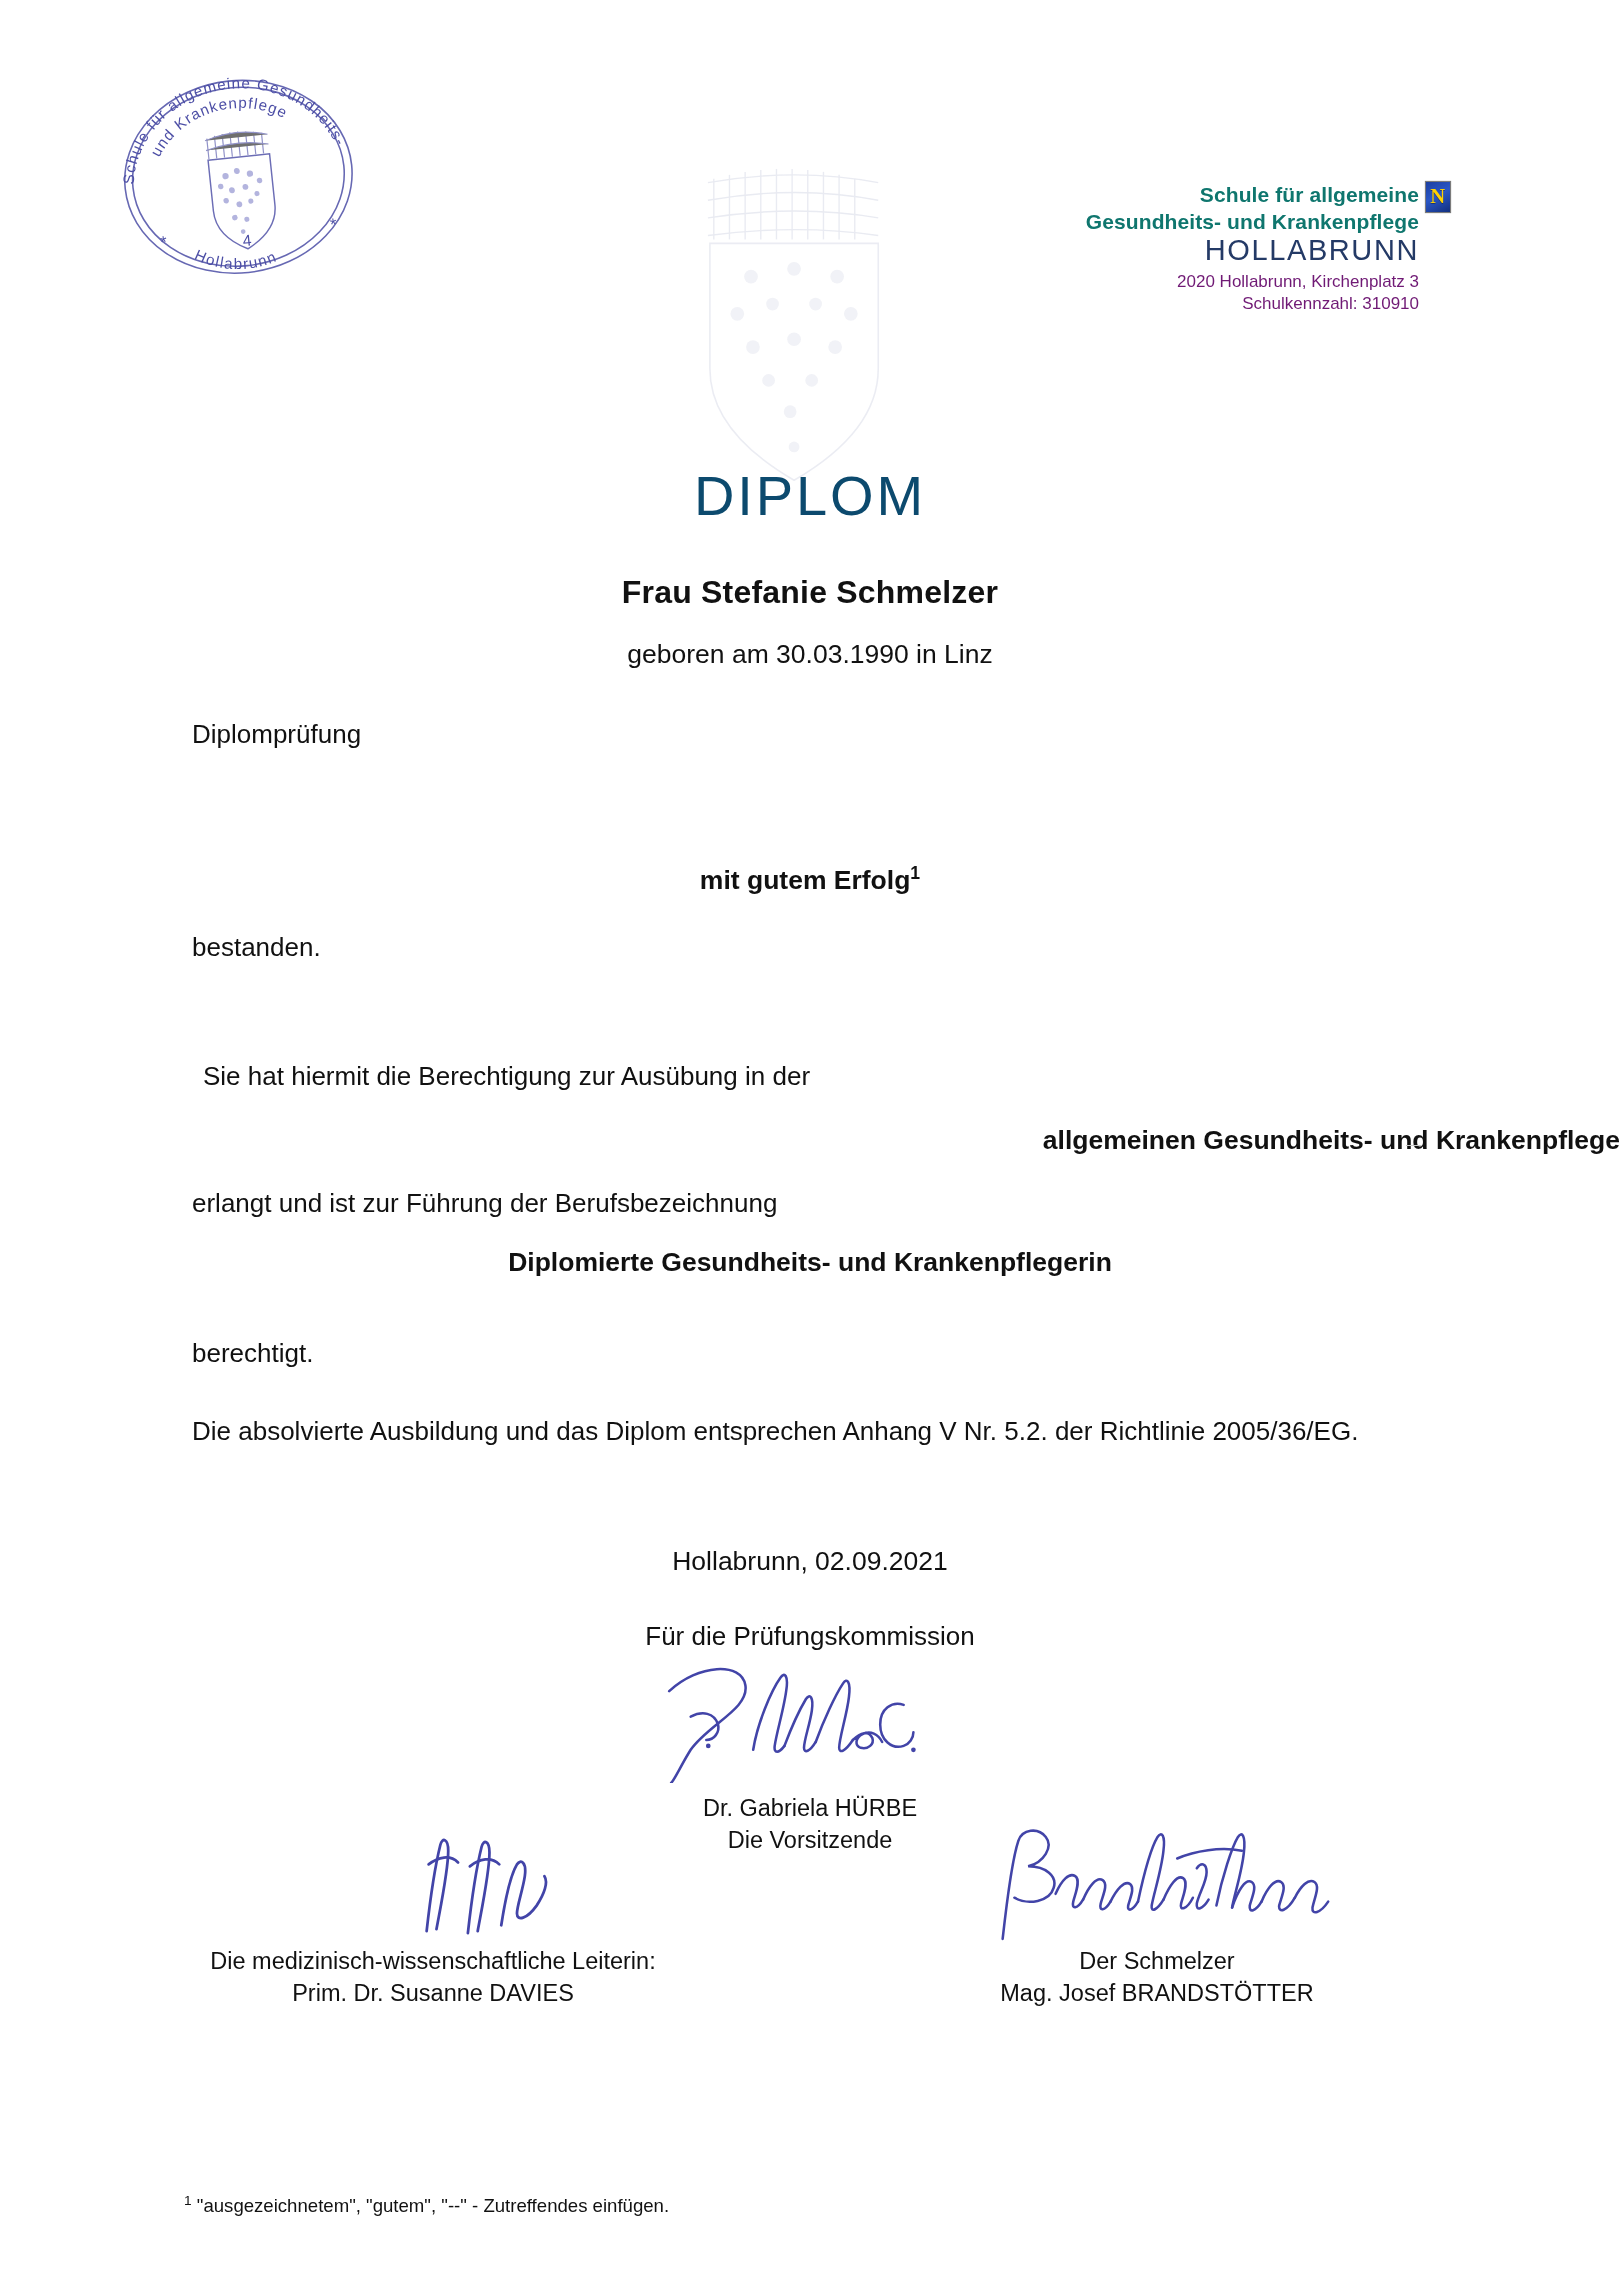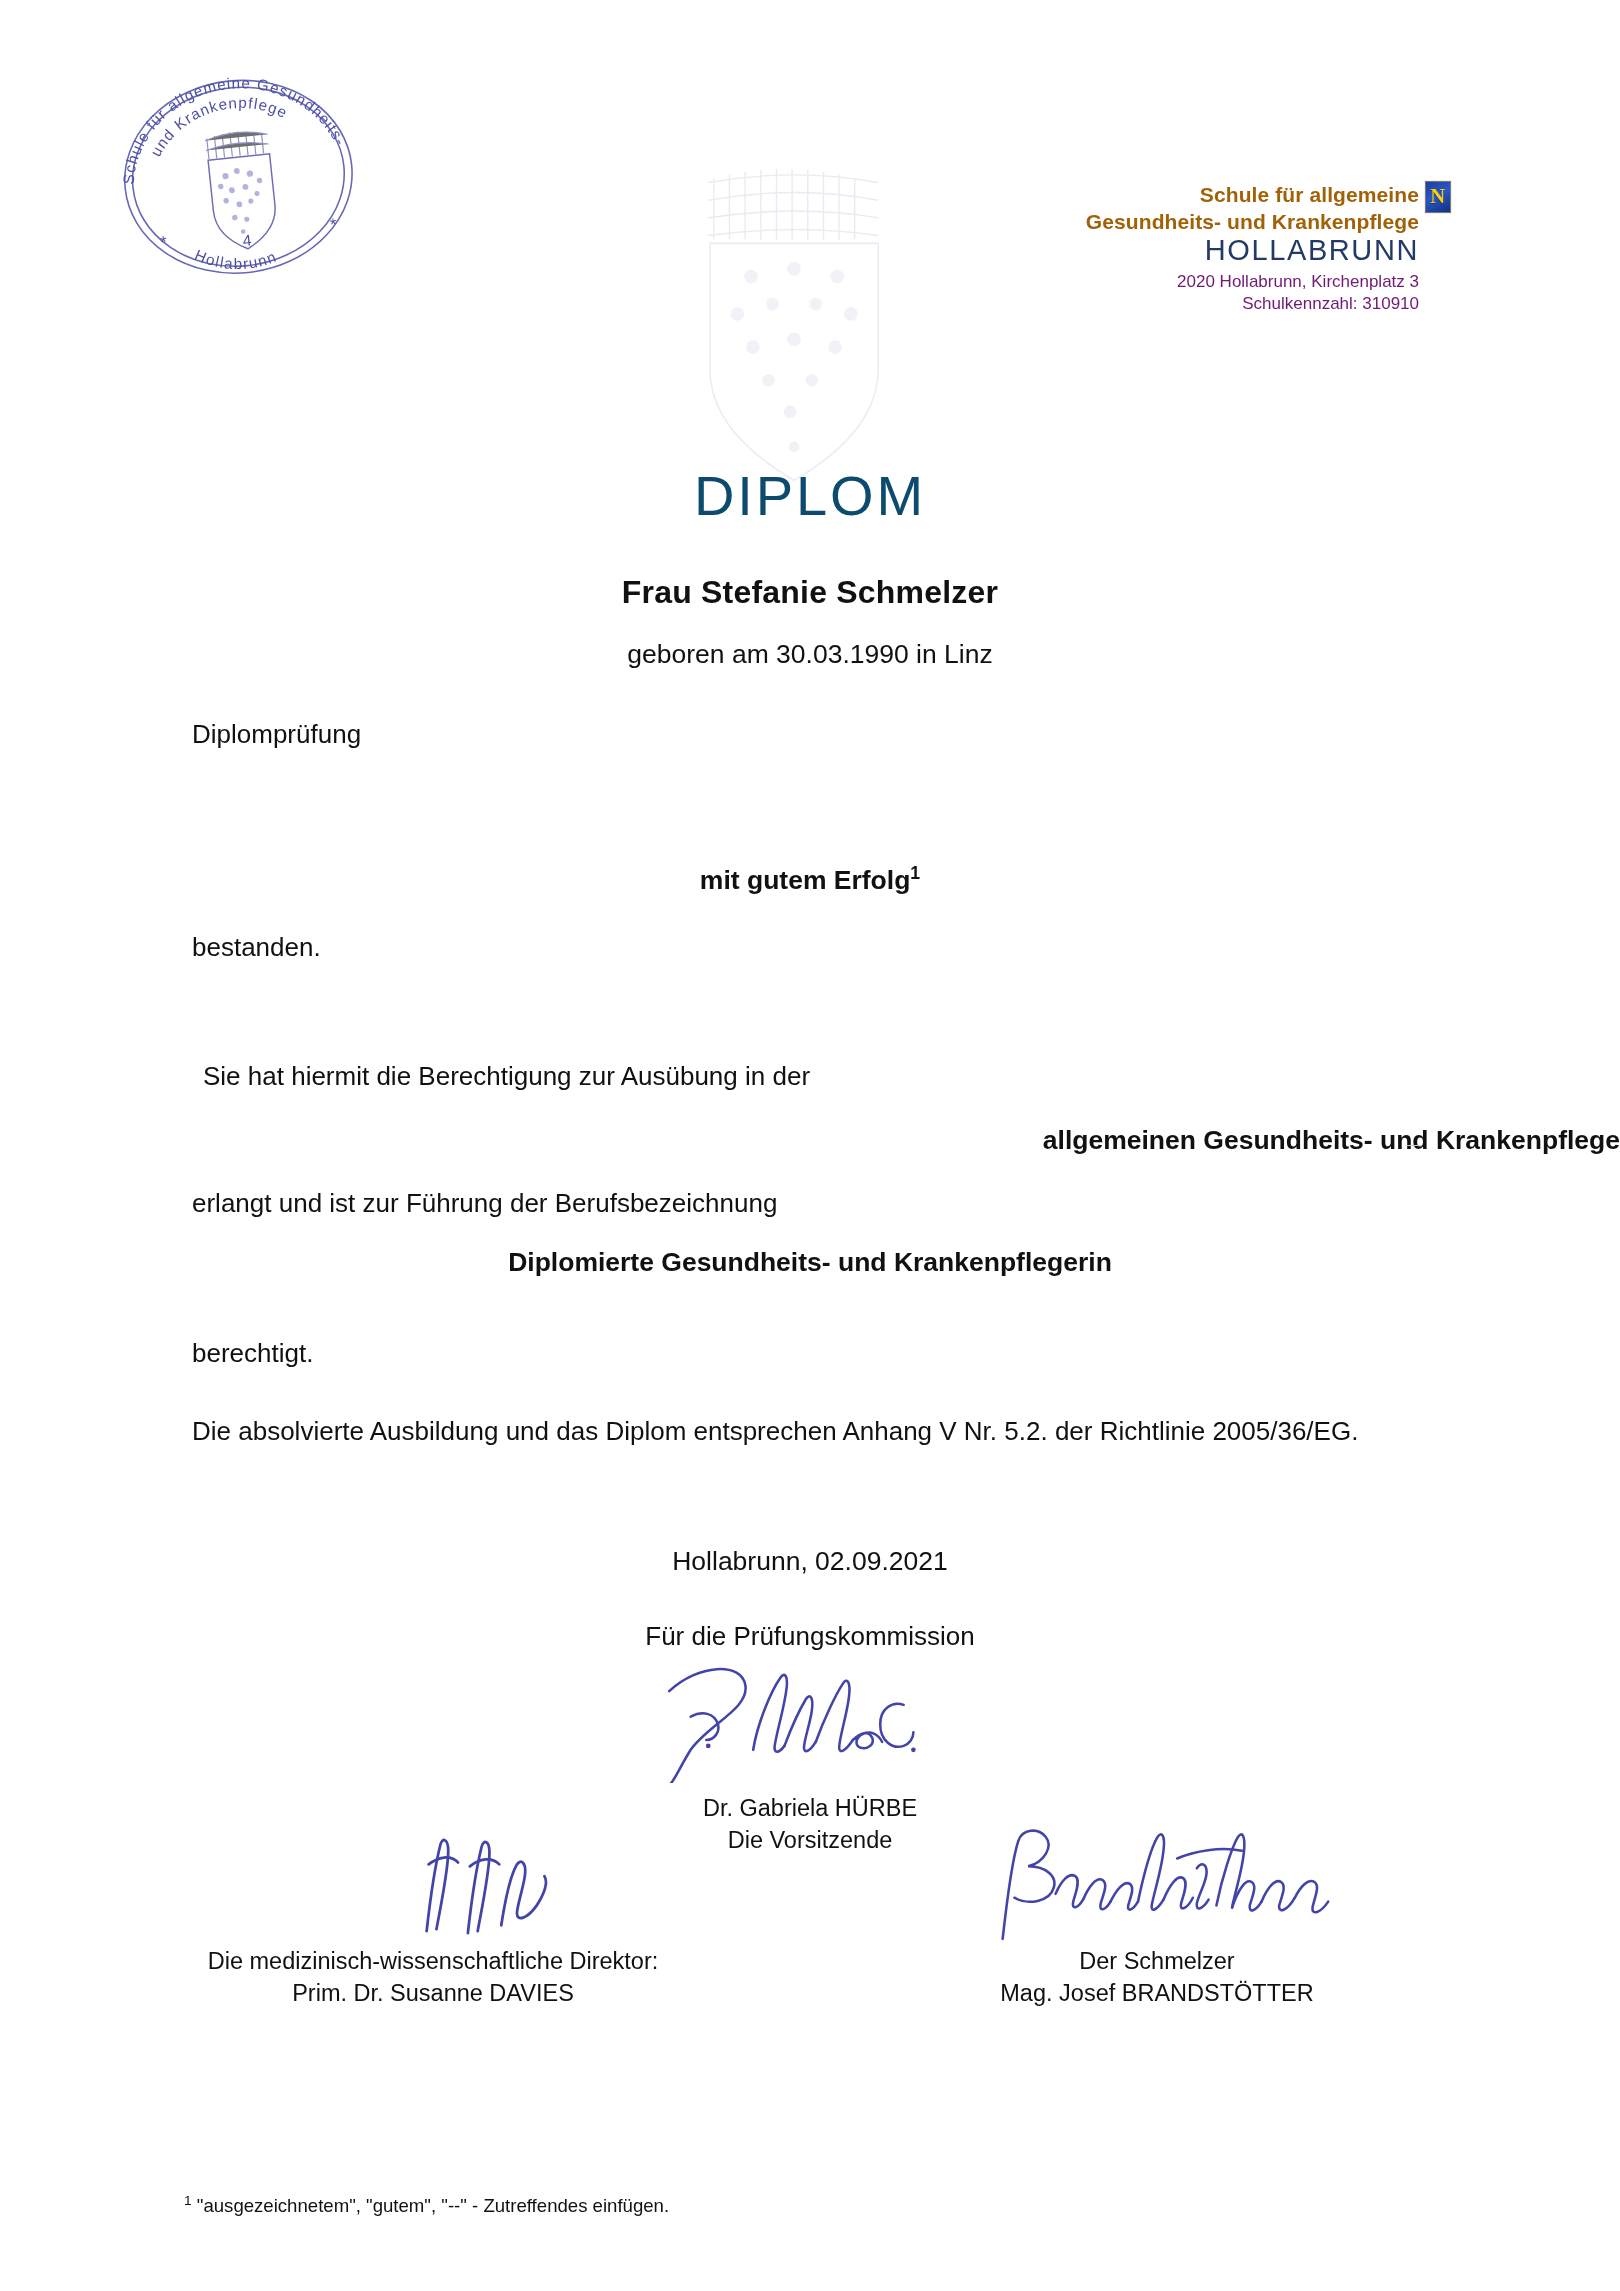--- a/index.html
+++ b/index.html
@@ -48,21 +48,21 @@
   .letterhead {
     position: absolute;
     right: 201px;
     top: 182px;
     text-align: right;
     line-height: 1.22;
   }
   .lh-l1, .lh-l2 {
     font-size: 21px;
     font-weight: bold;
-    color: #a16207;
+    color: #0f766e;
     letter-spacing: 0.1px;
   }
   .lh-l2 { margin-top: 1px; }
   .lh-city {
     font-size: 29px;
     font-weight: 400;
     color: #243a66;
     letter-spacing: 1.6px;
     margin-top: 1px;
     line-height: 1.1;
@@ -448,21 +448,21 @@
       </g>
     </svg>
   </div>
 
   <div class="sig-chair">
     <div>Dr. Gabriela HÜRBE</div>
     <div>Die Vorsitzende</div>
   </div>
 
   <div class="sig-left">
-    <div>Die medizinisch-wissenschaftliche Direktor:</div>
+    <div>Die medizinisch-wissenschaftliche Leiterin:</div>
     <div>Prim. Dr. Susanne DAVIES</div>
   </div>
 
   <div class="sig-right">
     <div>Der Schmelzer</div>
     <div>Mag. Josef BRANDSTÖTTER</div>
   </div>
 
   <div class="footnote">
     <sup>1</sup>

